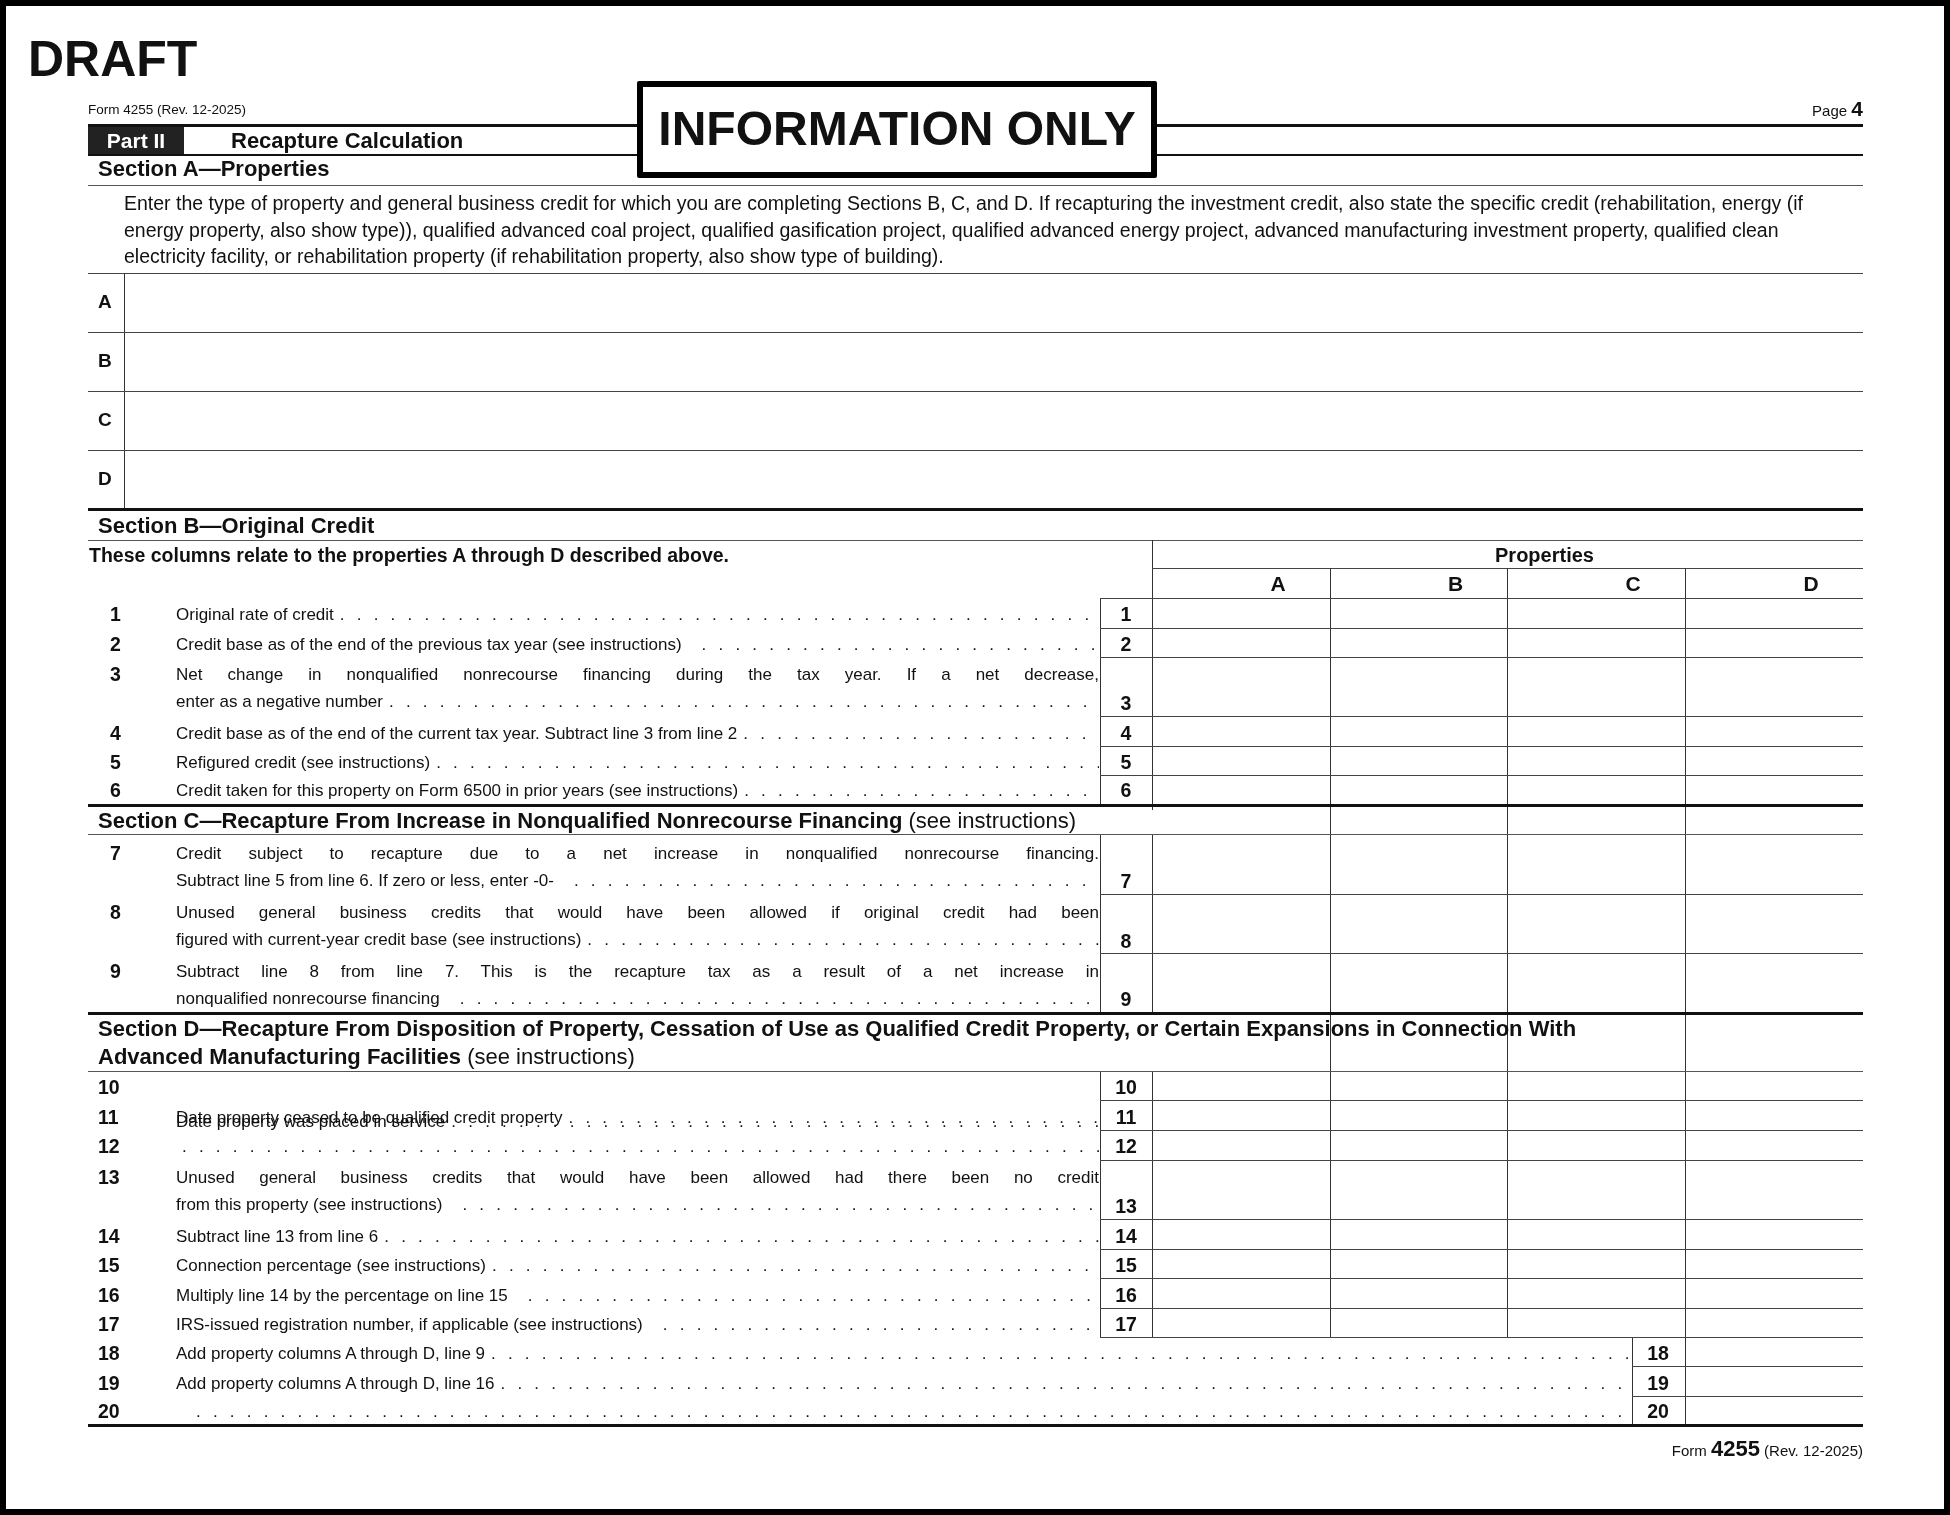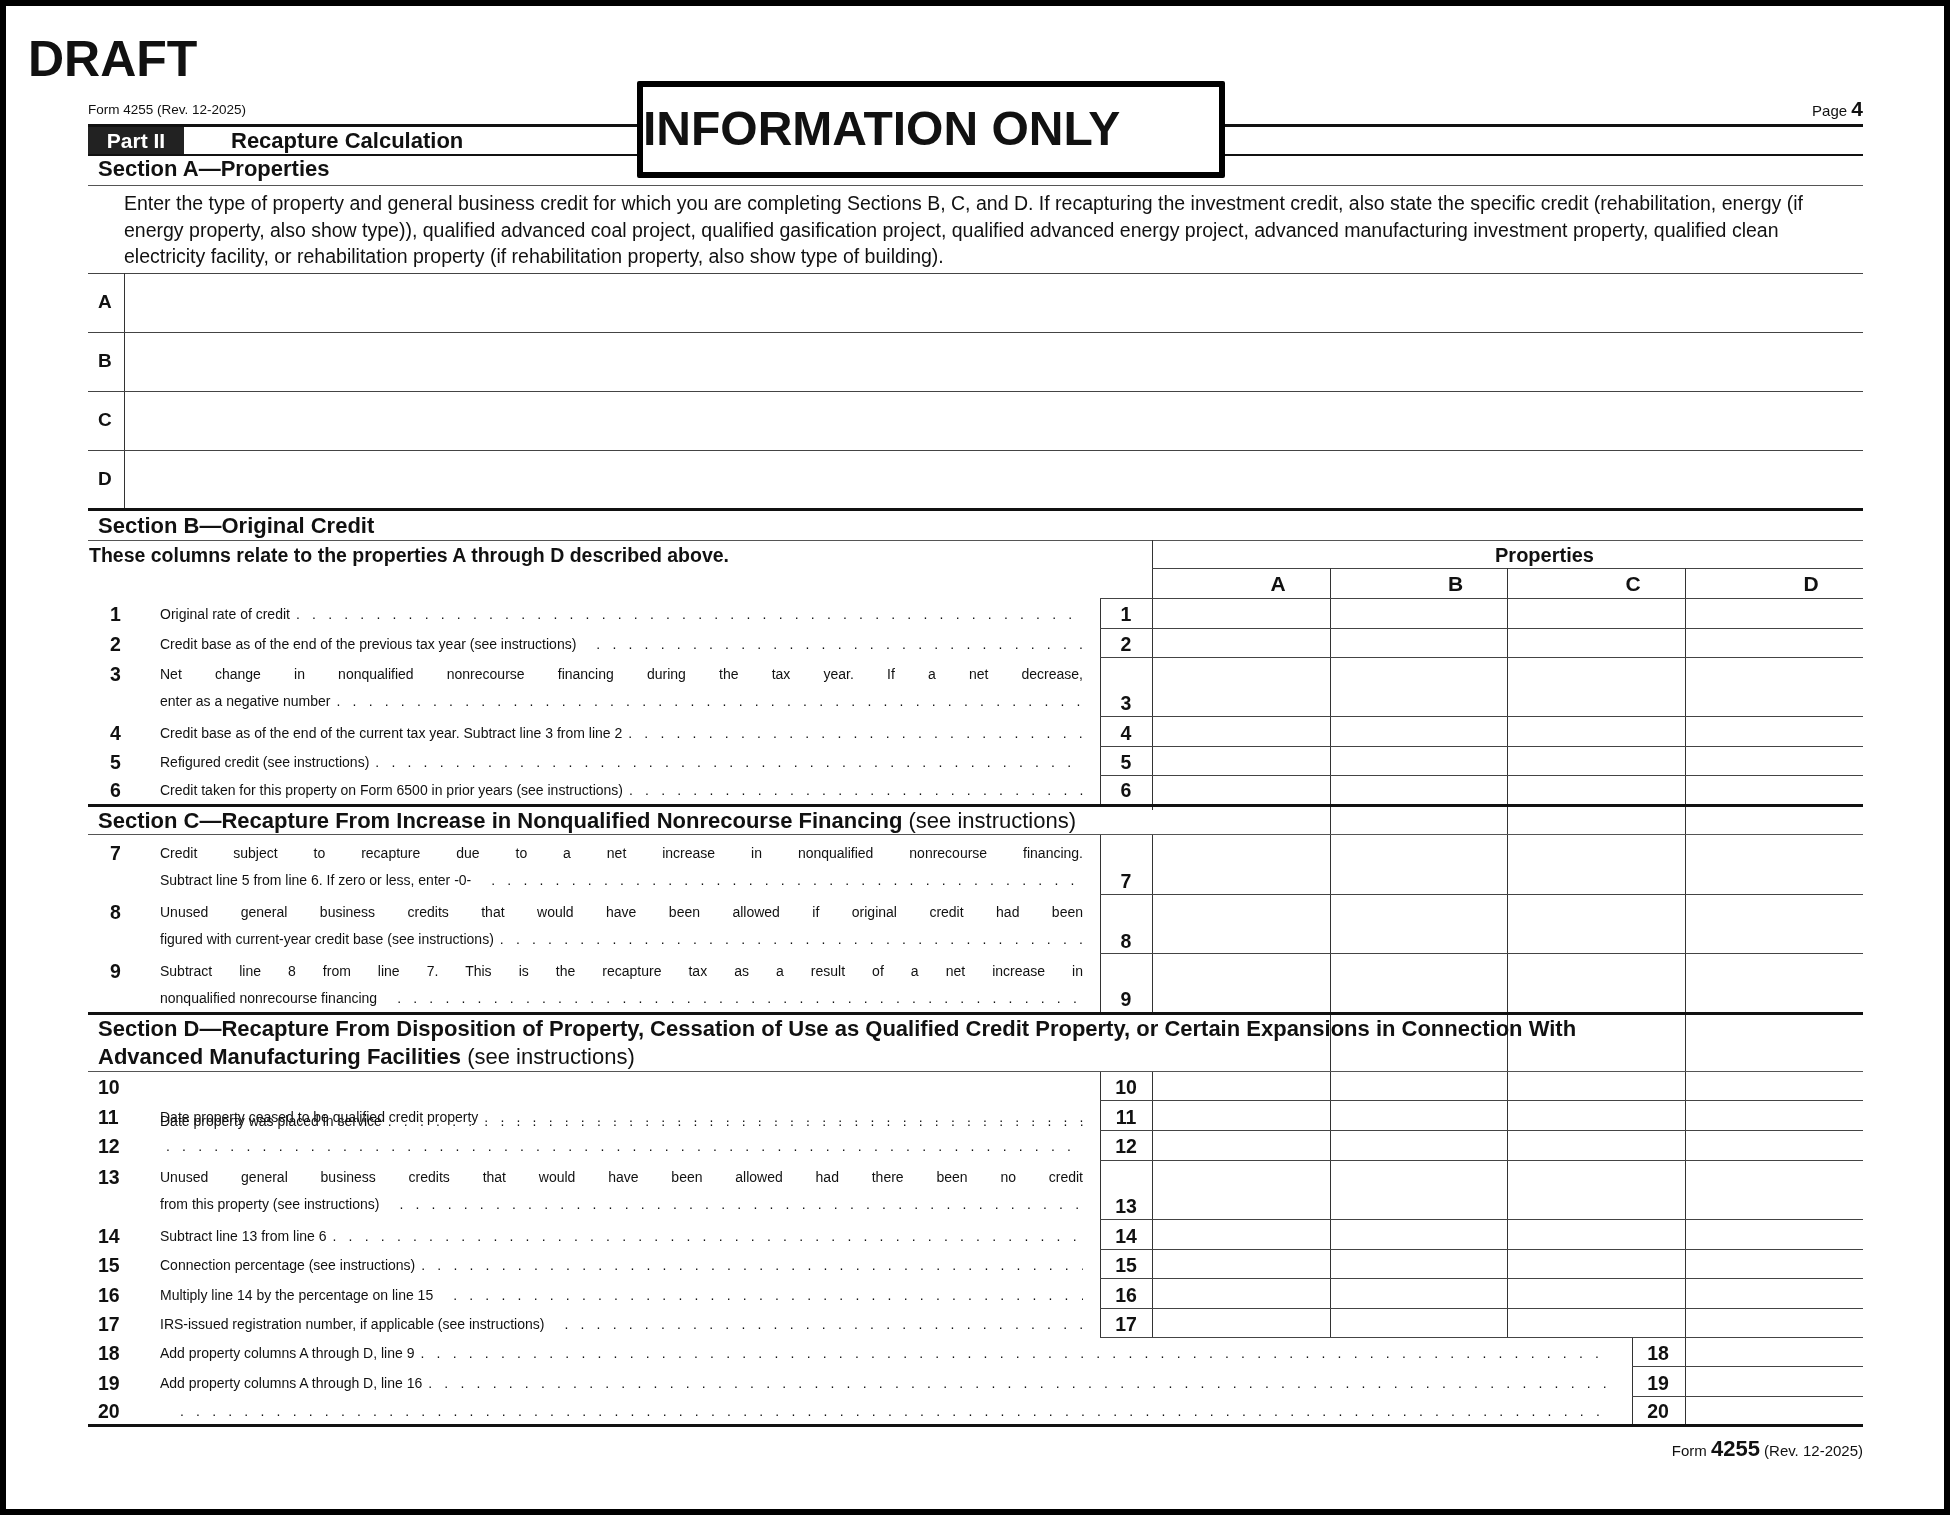--- a/index.html
+++ b/index.html
@@ -10,29 +10,29 @@
   .draft { position: absolute; left: 28px; top: 30px; font-size: 50px; font-weight: bold; letter-spacing: 0px; }
   .abs { position: absolute; }
   .formhdr { left: 88px; top: 102px; font-size: 13.5px; }
   .pagenum { right: 87px; top: 97px; font-size: 15px; }
   .pagenum b { font-size: 21px; }
   .hline { position: absolute; background: #111; }
   .vline { position: absolute; background: #333; }
   .partbox { left: 88px; top: 127px; width: 96px; height: 27px; background: #222; color: #fff;
              font-size: 21px; font-weight: bold; line-height: 27px; text-align: center; }
   .parttitle { left: 231px; top: 127px; font-size: 22px; font-weight: bold; line-height: 27px; }
-  .infobox { left: 637px; top: 81px; width: 588px; height: 97px; box-sizing: border-box;
+  .infobox { left: 637px; top: 81px; width: 520px; height: 97px; box-sizing: border-box;
              border: 6px solid #000; background: #fff; font-size: 48px; font-weight: bold;
-             text-align: left; line-height: 84px; border-radius: 2px; }
+             text-align: center; line-height: 84px; border-radius: 2px; }
   .sechdr { font-size: 22px; font-weight: bold; left: 98px; }
   .sechdr .normal { font-weight: normal; }
   .desc { left: 124px; top: 190px; width: 1740px; font-size: 19.5px; line-height: 26.5px; }
   .proplabel { left: 98px; font-size: 19px; font-weight: bold; width: 20px; }
   .row-num { font-size: 19.5px; font-weight: bold; width: 40px; left: 98px; }
-  .row-txt { font-size: 14px; left: 160px; width: 923px; line-height: 27px; text-align: justify; }
+  .row-txt { font-size: 17px; left: 176px; width: 923px; line-height: 27px; text-align: justify; }
   .boxnum { font-size: 19.5px; font-weight: bold; text-align: center; width: 52px; }
   .colhdr { font-size: 21px; font-weight: bold; text-align: center; padding-left: 37px; }
   .footer { right: 87px; top: 1436px; font-size: 15px; }
   .footer b { font-size: 22px; }
   .cell { position: absolute; }
   .lead { display: flex; }
   .lead .t { white-space: nowrap; }
   .lead .d { flex: 1; overflow: hidden; white-space: nowrap; letter-spacing: 12.2px; padding-left: 6px; }
 </style>
 </head>

